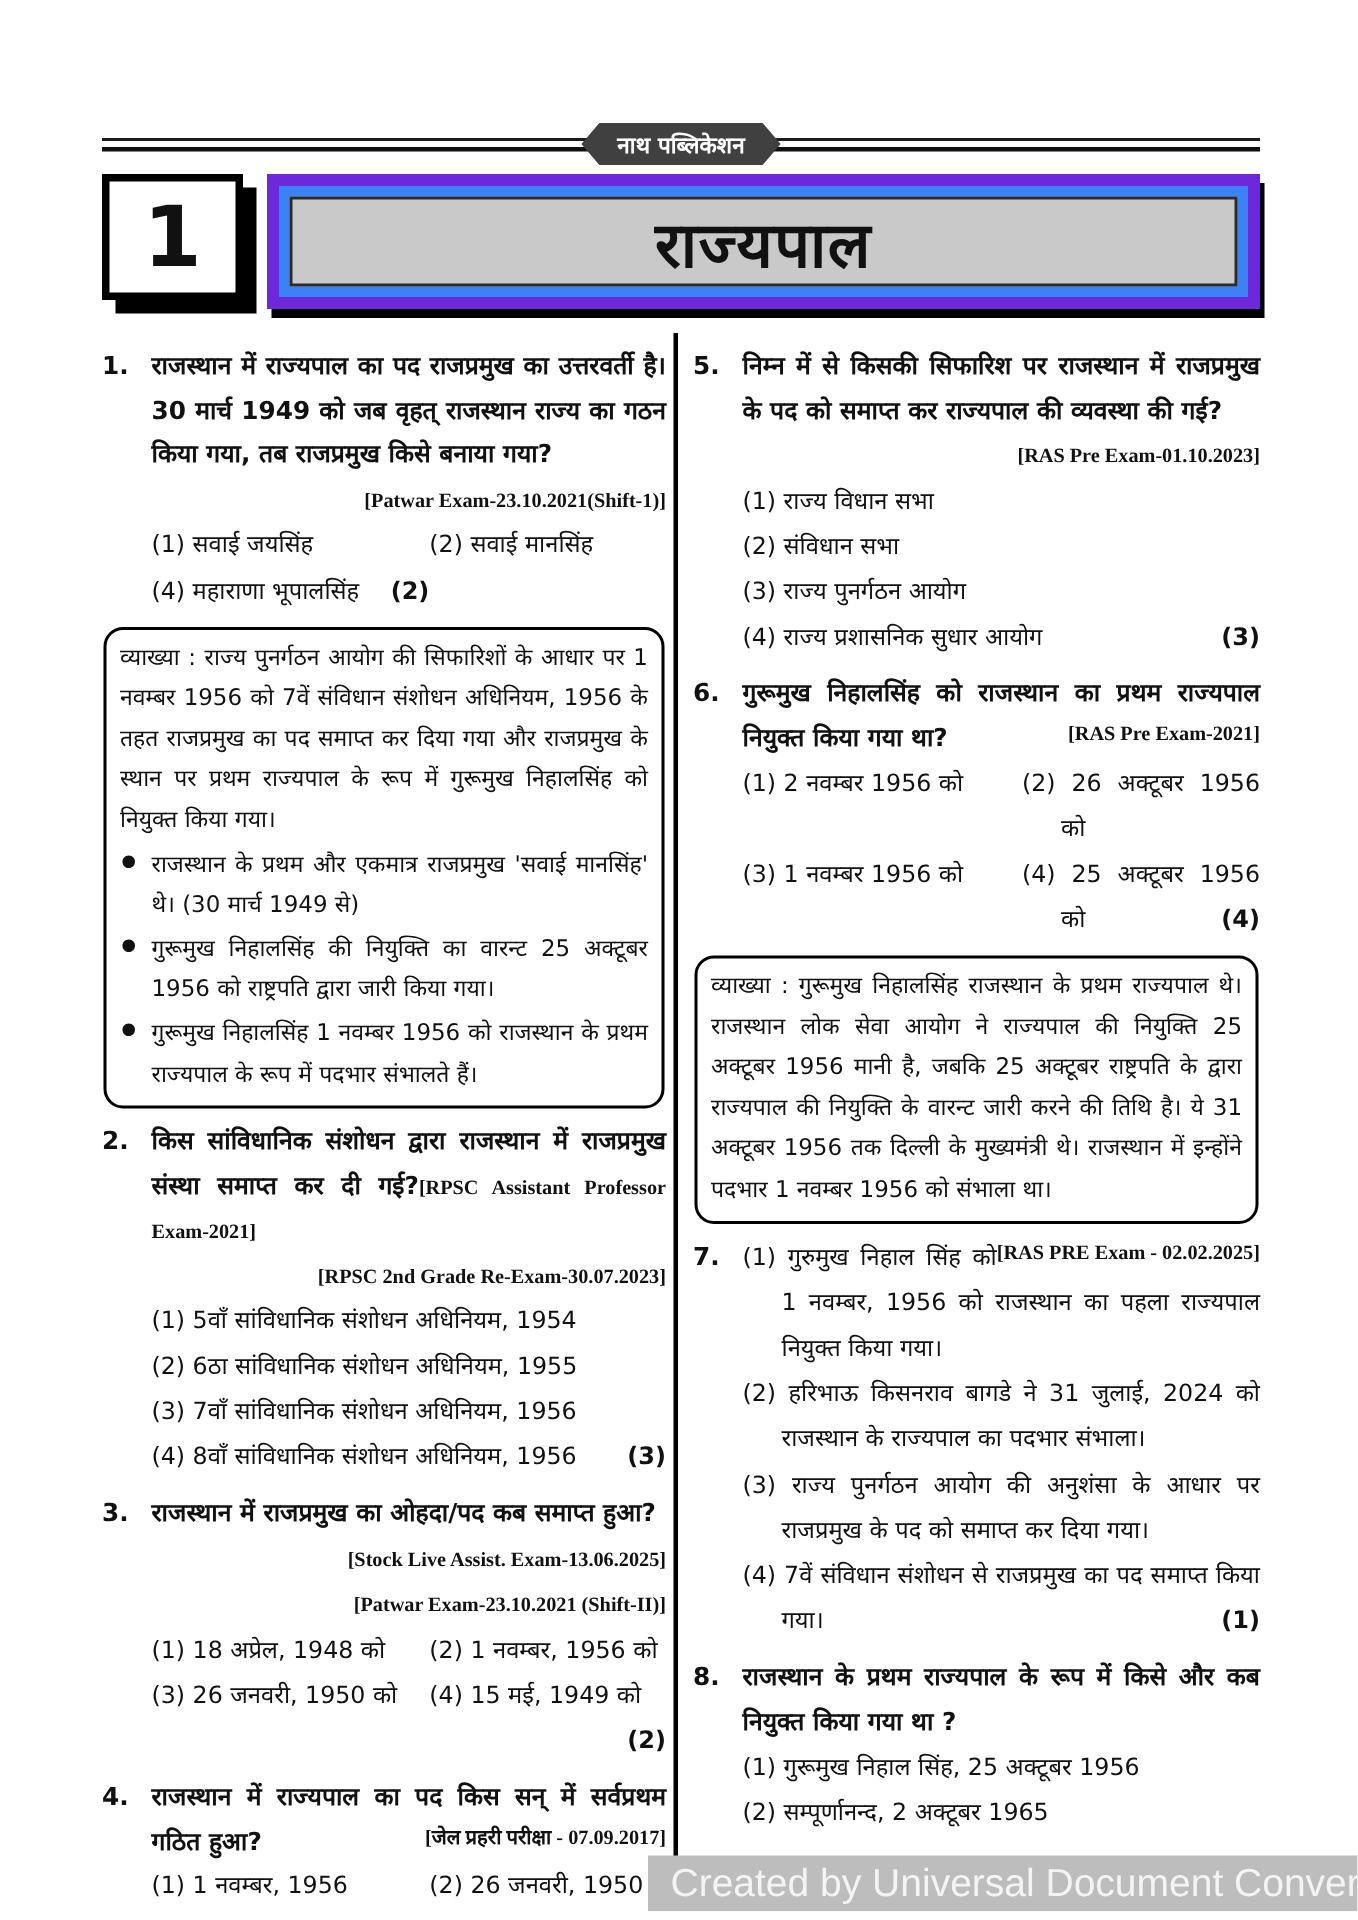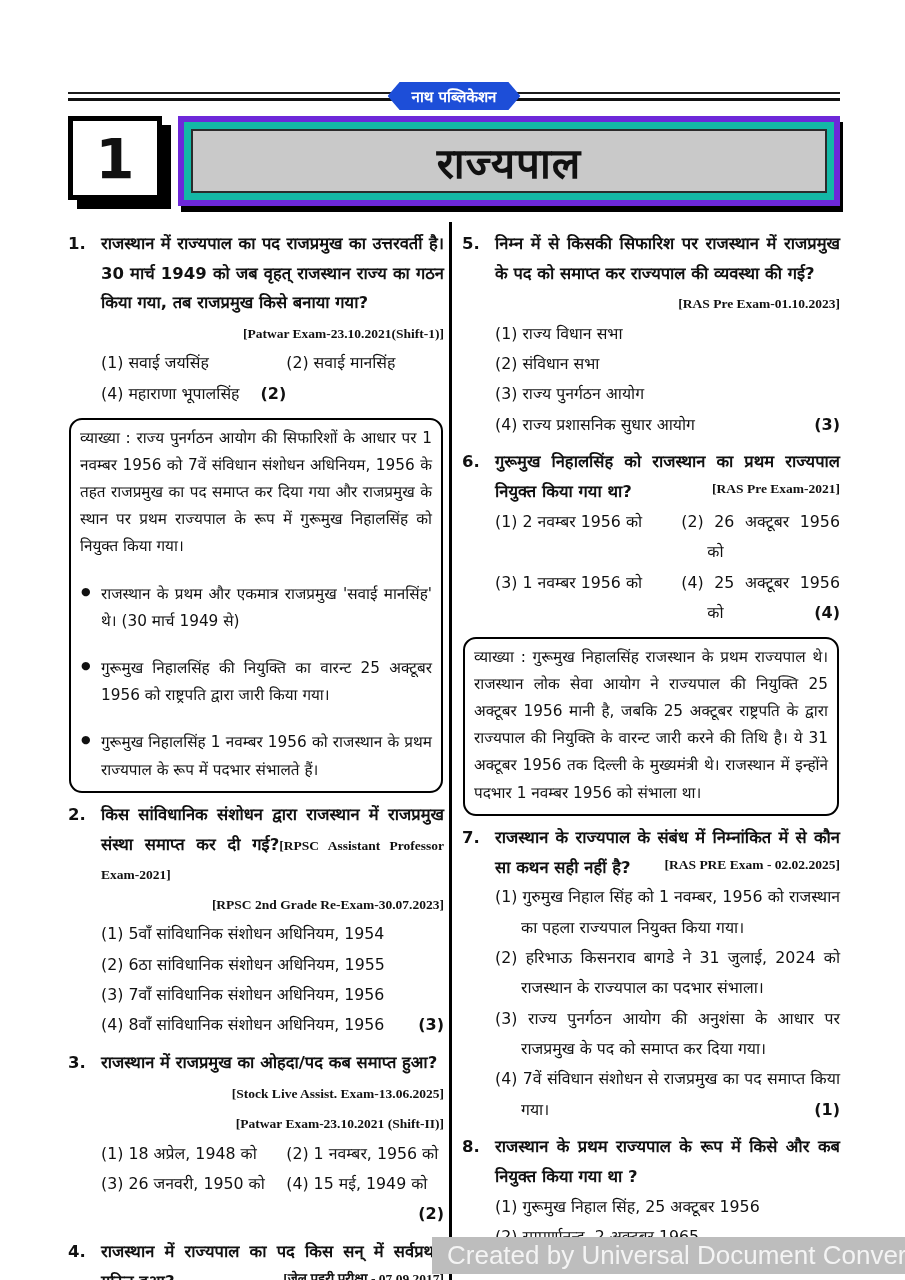--- a/index.html
+++ b/index.html
@@ -10,34 +10,34 @@
     overflow: hidden;
   }
   .page { position: absolute; left: 68px; top: 92px; width: 772px; }
 
   
   .rule-wrap { position: relative; height: 10px; }
   .rule-top { position: absolute; top: 0; left: 0; right: 0; height: 2px; background: #1c1c1c; }
   .rule-bot { position: absolute; top: 6px; left: 0; right: 0; height: 3px; background: #111; }
   .badge {
     position: absolute; left: 50%; top: -10px; transform: translateX(-50%);
-    background: #1d4ed8; color: #fff; font-weight: bold; font-size: 15px;
+    background: #404040; color: #fff; font-weight: bold; font-size: 15px;
     padding: 4px 24px; white-space: nowrap; z-index: 2;
     clip-path: polygon(12px 0, calc(100% - 12px) 0, 100% 50%, calc(100% - 12px) 100%, 12px 100%, 0 50%);
   }
 
   
   .chap-row { display: flex; gap: 16px; margin-top: 14px; height: 90px; }
   .chap-box {
     width: 94px; height: 84px; border: 5px solid #000; background: #fff;
     box-shadow: 9px 9px 0 #000;
     display: flex; align-items: center; justify-content: center;
     font-size: 56px; font-weight: bold;
   }
-  .title-outer { flex: 1; border: 6px solid #6d28d9; box-shadow: 3px 6px 0 #000; padding: 7px; background: #14b8a6; }
+  .title-outer { flex: 1; border: 8px solid #6d28d9; box-shadow: 3px 6px 0 #000; padding: 7px; background: #3b82f6; }
   .title-inner {
     background: #c9c9c9; border: 2px solid #2b2b2b; height: 100%;
     display: flex; align-items: center; justify-content: center;
     font-size: 42px; font-weight: bold; letter-spacing: 1px;
   }
 
   
   .cols { display: flex; margin-top: 16px; position: relative; border-bottom: 5px solid #000; padding-bottom: 8px; }
   .col-l { width: 381px; padding-right: 5px; }
   .divider { width: 3px; background: #000; }
@@ -55,21 +55,21 @@
   .opt .ans { text-indent: 0; }
   .ans { font-weight: bold; font-size: 16px; }
 
   .expl {
     border: 2px solid #000; border-radius: 13px;
     padding: 5px 9px 7px 9px; margin: 8px 1px 4px 1px;
     font-size: 15.3px; line-height: 1.78; text-align: justify;
   }
   .expl-label { font-weight: normal; }
   .bullets { list-style: none; margin-top: 2px; }
-  .bullets li { position: relative; padding-left: 21px; margin-top: 20px; }
+  .bullets li { position: relative; padding-left: 21px; margin-top: 2px; }
   .bullets li::before { content: "\25CF"; position: absolute; left: 1px; top: 1px; font-size: 11px; }
 
   .watermark {
     position: absolute; left: 432px; top: 1237px; width: 473px; height: 37px;
     background: #bdbdbd; color: #f4f4f4; font-size: 26px;
     display: flex; align-items: center; padding-left: 15px;
     font-family: "Liberation Sans", sans-serif; white-space: nowrap;
   }
 </style>
 </head>
@@ -188,21 +188,21 @@
       </div>
 
       <div class="expl">
         <span class="expl-label">व्याख्या :</span>
         <span>गुरूमुख निहालसिंह राजस्थान के प्रथम राज्यपाल थे। राजस्थान लोक सेवा आयोग ने राज्यपाल की नियुक्ति 25 अक्टूबर 1956 मानी है, जबकि 25 अक्टूबर राष्ट्रपति के द्वारा राज्यपाल की नियुक्ति के वारन्ट जारी करने की तिथि है। ये 31 अक्टूबर 1956 तक दिल्ली के मुख्यमंत्री थे। राजस्थान में इन्होंने पदभार 1 नवम्बर 1956 को संभाला था।</span>
       </div>
 
       <div class="q">
         <div class="qnum">7.</div>
         <div class="qbody">
-          <div class="qtext"><span>राजस्थान के राज्यपाल के संबंध में निम्नांकित में से कौन सा कथन सही नहीं है?</span><span class="ref fr">[RAS PRE Exam - 02.02.2025]</span></div>
+          <div class="qtext"><span class="ref fr">[RAS PRE Exam - 02.02.2025]</span></div>
           <div class="opt">(1) गुरुमुख निहाल सिंह को 1 नवम्बर, 1956 को राजस्थान का पहला राज्यपाल नियुक्त किया गया।</div>
           <div class="opt">(2) हरिभाऊ किसनराव बागडे ने 31 जुलाई, 2024 को राजस्थान के राज्यपाल का पदभार संभाला।</div>
           <div class="opt">(3) राज्य पुनर्गठन आयोग की अनुशंसा के आधार पर राजप्रमुख के पद को समाप्त कर दिया गया।</div>
           <div class="opt"><span>(4) 7वें संविधान संशोधन से राजप्रमुख का पद समाप्त किया गया।</span><span class="ans fr">(1)</span></div>
         </div>
       </div>
 
       <div class="q">
         <div class="qnum">8.</div>
         <div class="qbody">

